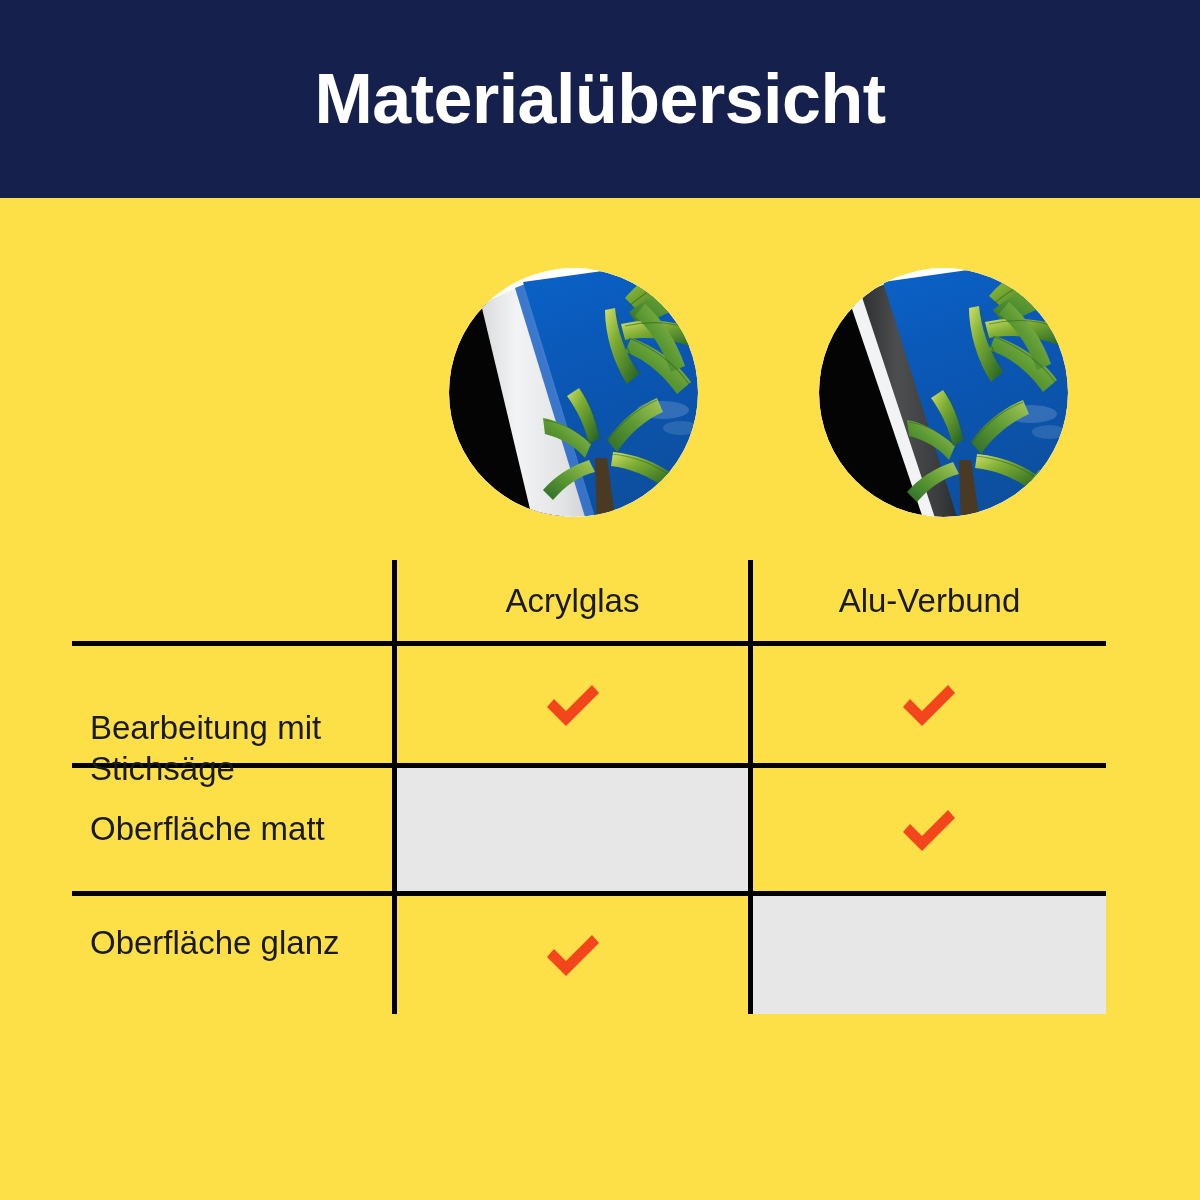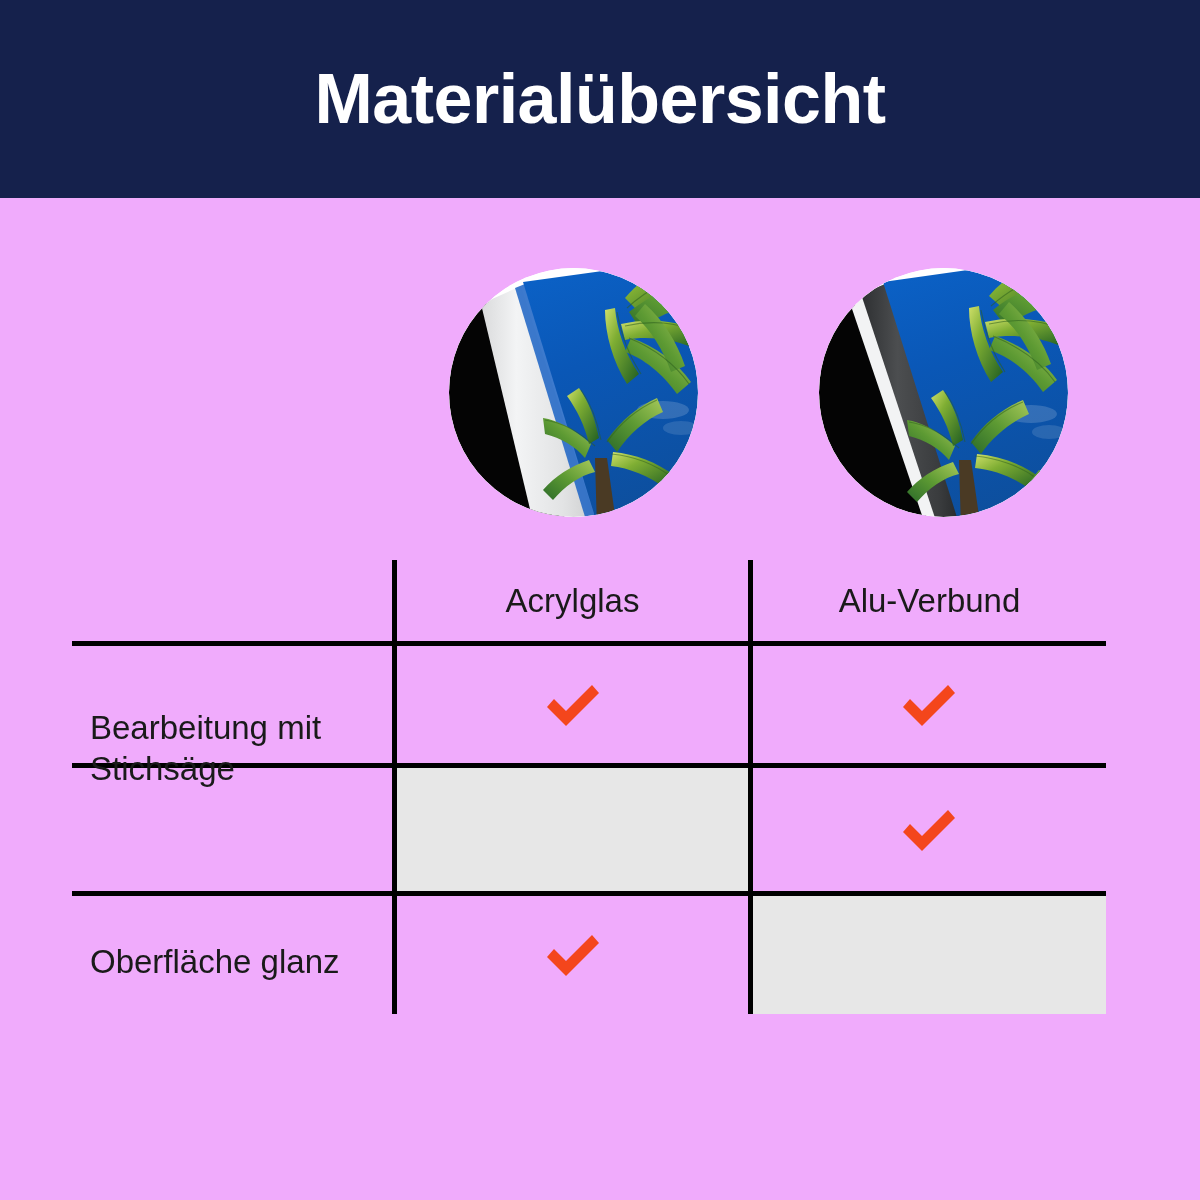--- a/index.html
+++ b/index.html
@@ -11,21 +11,21 @@
     height: 1200px;
     background: #ffffff;
     font-family: "Liberation Sans", sans-serif;
     overflow: hidden;
   }
 
   #page {
     position: relative;
     width: 1200px;
     height: 1200px;
-    background: #f0abfc;
+    background: #fde047;
   }
 
   
   #header-band {
     position: absolute;
     left: 0;
     top: 0;
     width: 1200px;
     height: 198px;
     background: #15214c;
@@ -118,21 +118,21 @@
     left: 18px;
     width: 300px;
     font-size: 33px;
     color: #1a1a1a;
     line-height: 1.22;
     display: flex;
     align-items: center;
   }
   #row-label-0 { top: 90px;  height: 117px; margin-top: 44px; }
   #row-label-1 { top: 212px; height: 123px; }
-  #row-label-2 { top: 347px; height: 118px; }
+  #row-label-2 { top: 328px; height: 118px; }
 
   
   .check {
     position: absolute;
     width: 62px;
     height: 62px;
   }
   .check svg { display: block; width: 100%; height: 100%; }
 
   #check-r0-c0 { left: 470px; top: 118px; }
@@ -322,20 +322,21 @@
     <div class="hdiv" id="hdiv-2"></div>
     <div class="hdiv" id="hdiv-3"></div>
 
     <div class="vdiv" id="vdiv-1"></div>
     <div class="vdiv" id="vdiv-2"></div>
 
     <div class="col-head" id="col-head-1">Acrylglas</div>
     <div class="col-head" id="col-head-2">Alu-Verbund</div>
 
     <div class="row-label" id="row-label-0">Bearbeitung mit Stichsäge</div>
+    <div class="row-label" id="row-label-1">Oberfläche matt</div>
     <div class="row-label" id="row-label-2">Oberfläche glanz</div>
 
     <div class="check" id="check-r0-c0">
       <svg viewBox="0 0 62 62">
           <path d="M5 33 L12 25 L24 37 L50 11 L57 19 L24 52 Z" fill="#f4461c"></path>
         </svg>
     </div>
     <div class="check" id="check-r0-c1">
       <svg viewBox="0 0 62 62">
           <path d="M5 33 L12 25 L24 37 L50 11 L57 19 L24 52 Z" fill="#f4461c"></path>

